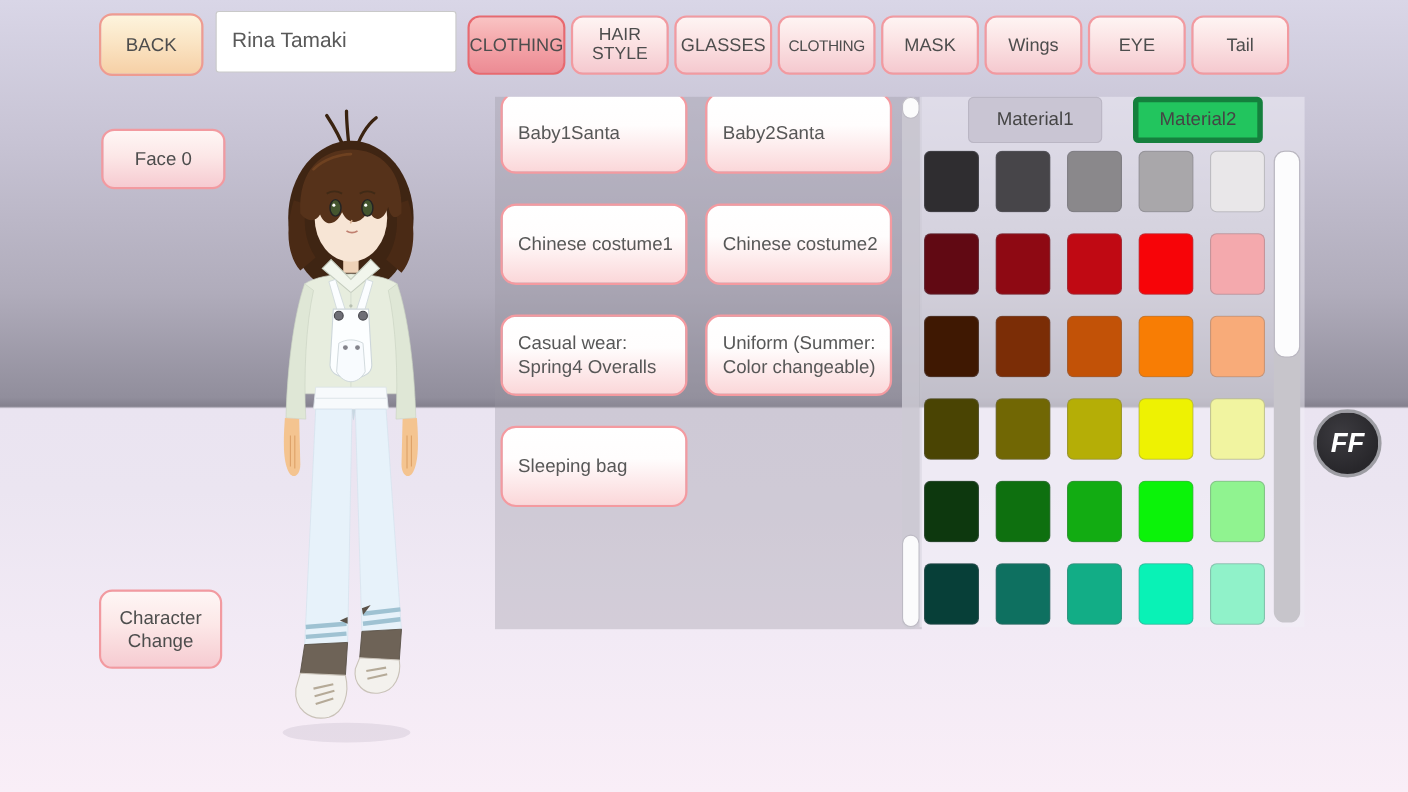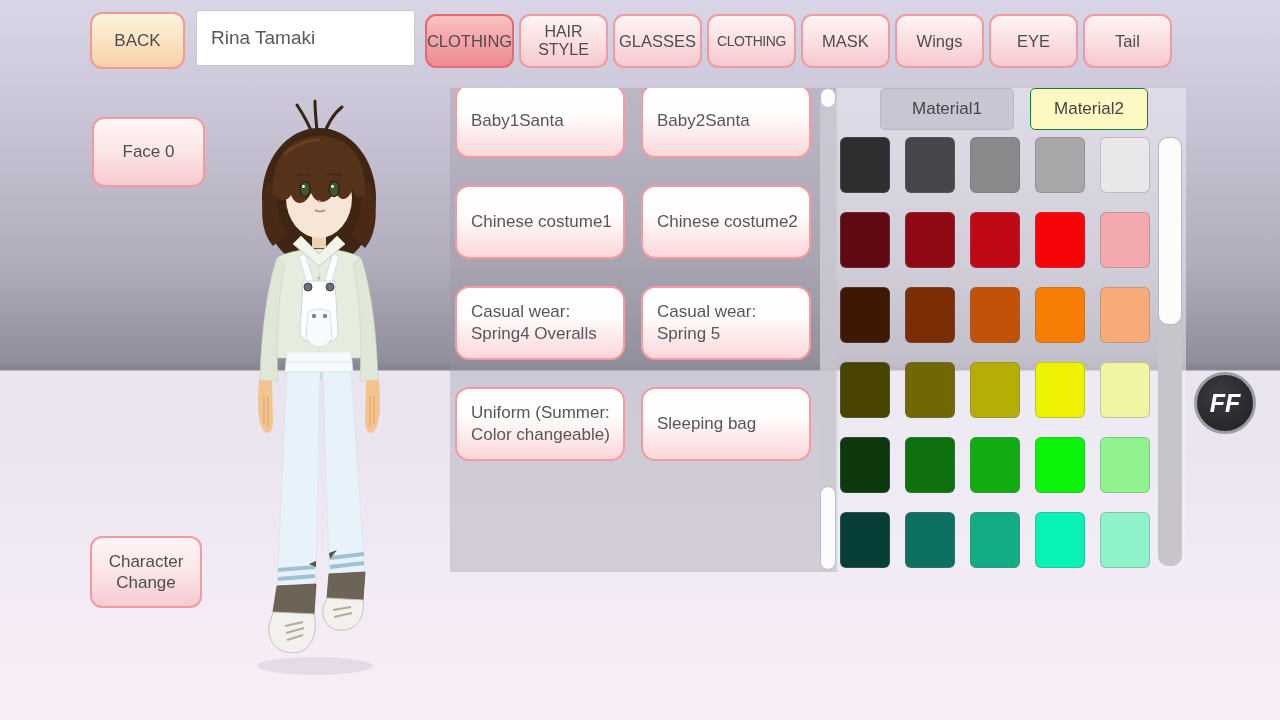--- a/index.html
+++ b/index.html
@@ -74,22 +74,22 @@
   
   #color-panel{
     left:836px;top:88px;width:350px;height:482px;
     background:rgba(242,240,247,0.50);
   }
   .mat-tab{
     position:absolute;top:0;height:42px;border-radius:5px;
     display:flex;align-items:center;justify-content:center;
     font-size:17px;color:#454545;box-sizing:border-box;cursor:pointer;
   }
-  #material1-tab{left:44px;width:134px;background:#c9c5d3;border:1px solid #bab6c4;}
-  #material2-tab{left:194px;width:118px;background:#fef9c3;border:1px solid #15803d;}
+  #material1-tab{left:44px;width:122px;background:#c9c5d3;border:1px solid #bab6c4;}
+  #material2-tab{left:194px;width:118px;background:#22c55e;border:5px solid #15803d;}
   #swatch-grid{
     position:absolute;left:4px;top:49px;
     display:grid;grid-template-columns:repeat(5,50px);grid-auto-rows:56px;
     column-gap:15px;row-gap:19px;
   }
   .swatch{
     width:50px;height:56px;border-radius:6px;
     border:1px solid rgba(110,110,120,0.35);box-sizing:border-box;cursor:pointer;
   }
   #color-scrollbar{
@@ -104,21 +104,21 @@
   #ff-button{
     left:1194px;top:372px;width:62px;height:62px;border-radius:50%;
     background:radial-gradient(circle at 40% 35%, #3c3b40 0%, #28272b 70%);
     border:3px solid #9d9da3;box-sizing:border-box;
     display:flex;align-items:center;justify-content:center;
     color:#ffffff;font-size:25px;font-weight:bold;font-style:italic;
     letter-spacing:0px;cursor:pointer;
   }
   
   #back-button{left:90px;top:12px;width:95px;height:57px;}
-  #face-button{left:92px;top:117px;width:113px;height:70px;}
+  #face-button{left:92px;top:117px;width:113px;height:55px;}
   #character-change-button{left:90px;top:536px;width:112px;height:72px;padding:0 8px;}
   #character-preview{left:215px;top:96px;width:215px;height:584px;cursor:grab;}
 </style>
 </head>
 <body>
 
 <div class="abs btn-pink btn-back" id="back-button">BACK</div>
 
 <input class="abs" id="name-input" type="text" value="Rina Tamaki" style="">
 
@@ -221,21 +221,20 @@
   </svg>
 </div>
 
 <div class="abs" id="clothing-panel">
   <div id="clothing-grid">
       <button class="cloth-btn">Baby1Santa</button>
       <button class="cloth-btn">Baby2Santa</button>
       <button class="cloth-btn">Chinese costume1</button>
       <button class="cloth-btn">Chinese costume2</button>
       <button class="cloth-btn">Casual wear: Spring4 Overalls</button>
-      <button class="cloth-btn">Casual wear: Spring 5</button>
       <button class="cloth-btn">Uniform (Summer: Color changeable)</button>
       <button class="cloth-btn">Sleeping bag</button>
     </div>
   <div id="clothing-scrollbar">
     <div class="scroll-thumb" style="top:0;height:20px;"></div>
     <div class="scroll-thumb" style="top:398px;height:84px;"></div>
   </div>
 </div>
 
 <div class="abs" id="color-panel">

